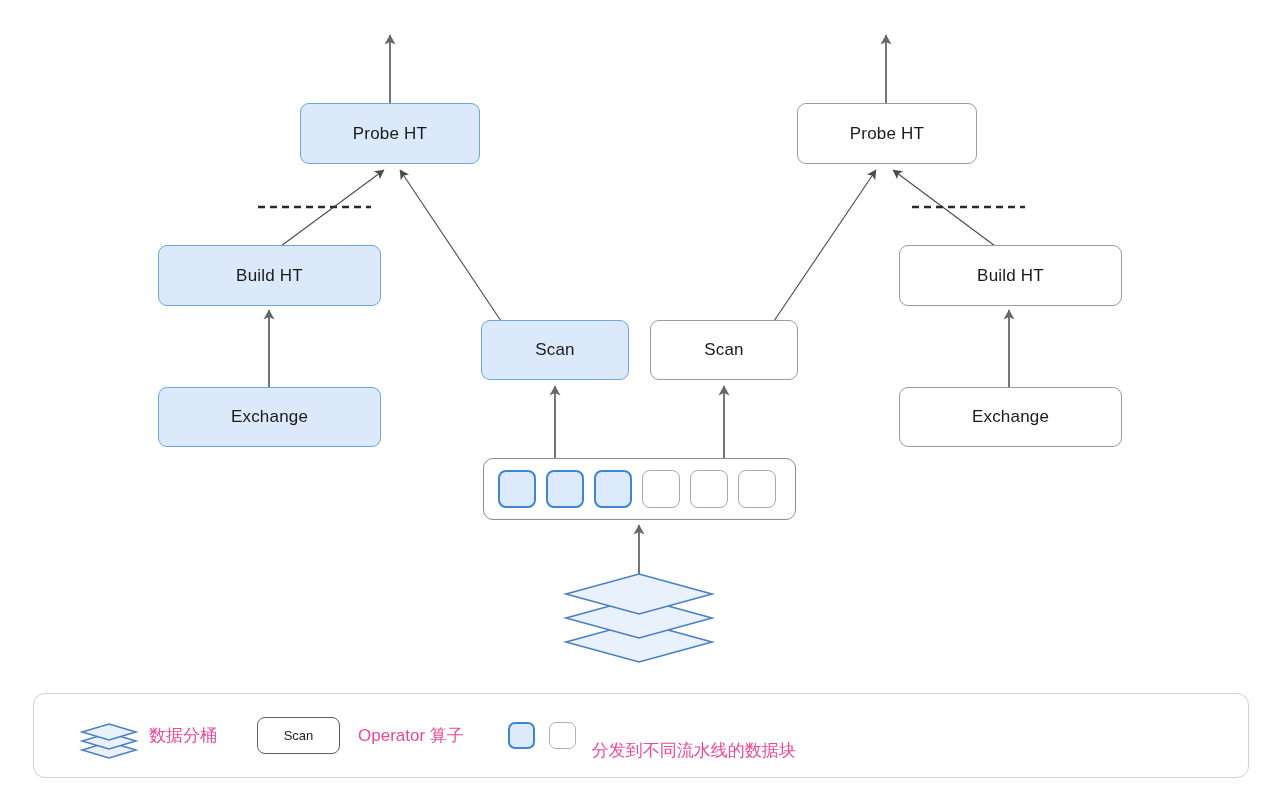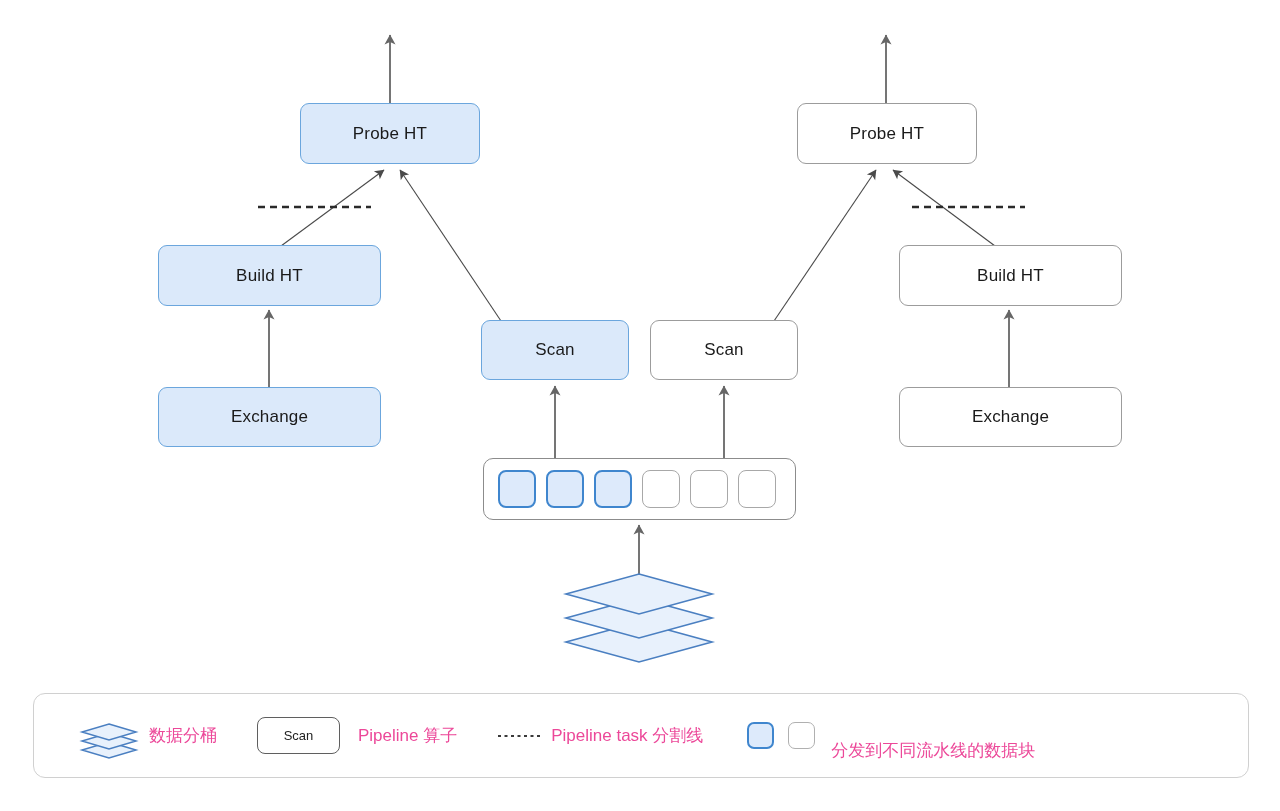--- a/index.html
+++ b/index.html
@@ -166,30 +166,24 @@
         <polygon points="30,20 57,28 30,36 3,28" fill="#e8f1fc" stroke="#4a7fc1" stroke-width="1.5"></polygon>
         <polygon points="30,11 57,19 30,27 3,19" fill="#e8f1fc" stroke="#4a7fc1" stroke-width="1.5"></polygon>
       </svg>
       <span class="legend-label" style="margin-left:10px;">数据分桶</span>
     </div>
 
     <div class="legend-item" style="margin-left:40px;">
       <div class="legend-scan">
         <span>Scan</span>
       </div>
-      <span class="legend-label" style="margin-left:18px;">Pipeline 算子</span>
+      <span class="legend-label" style="margin-left:18px;">Operator 算子</span>
     </div>
 
 
-    <div class="legend-item" style="margin-left:40px;">
-      <svg width="44" height="14" viewBox="0 0 44 14">
-        <line x1="1" y1="7" x2="43" y2="7" stroke="#3a3a3a" stroke-width="2.2" stroke-dasharray="3 3.5"></line>
-      </svg>
-      <span class="legend-label" style="margin-left:10px;">Pipeline task 分割线</span>
-    </div>
 
     <div class="legend-item" style="margin-left:44px;">
       <div class="legend-sq blue"></div>
       <div class="legend-sq white" style="margin-left:14px;"></div>
       <span class="legend-label" style="margin-left:16px;margin-top:30px;">分发到不同流水线的数据块</span>
     </div>
 
   </div>
 
 </div>

